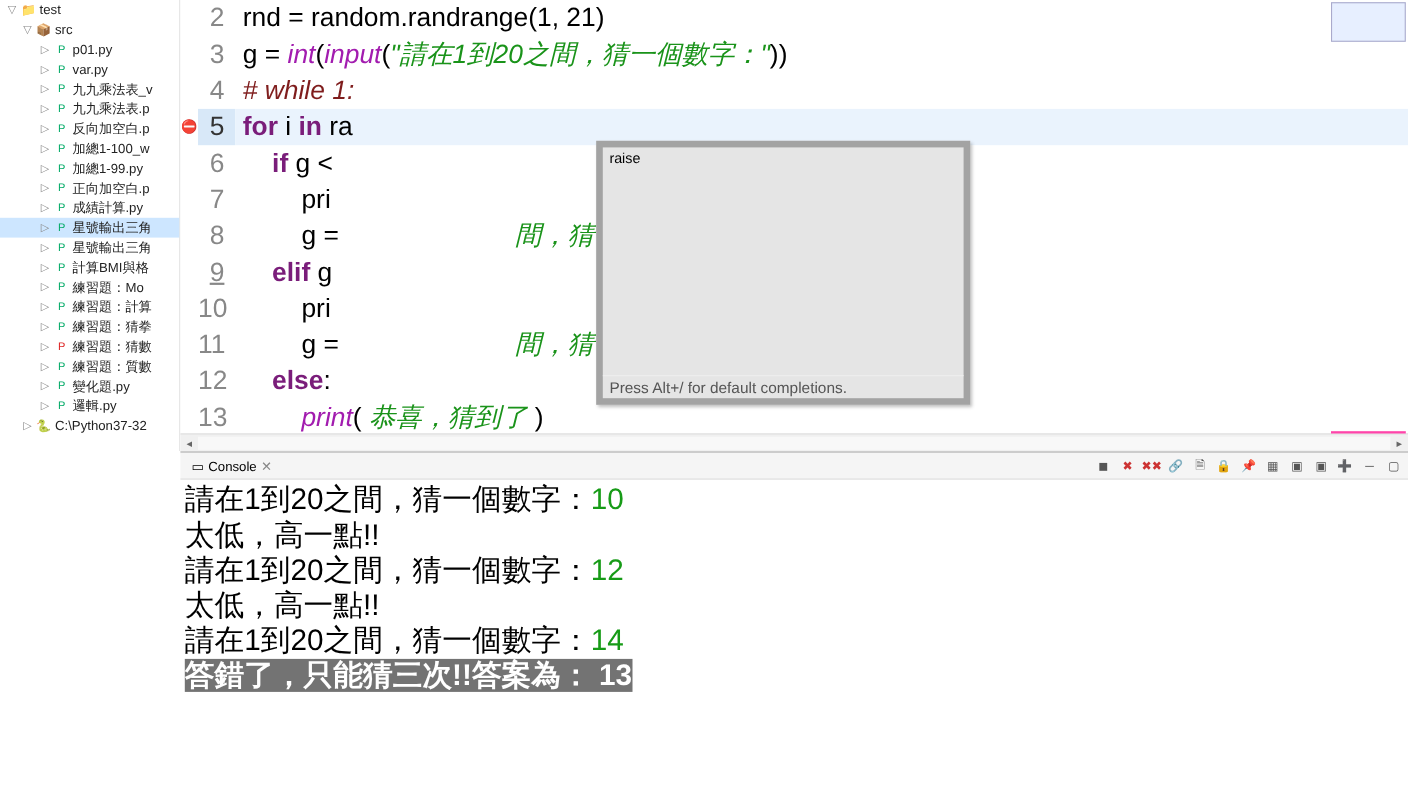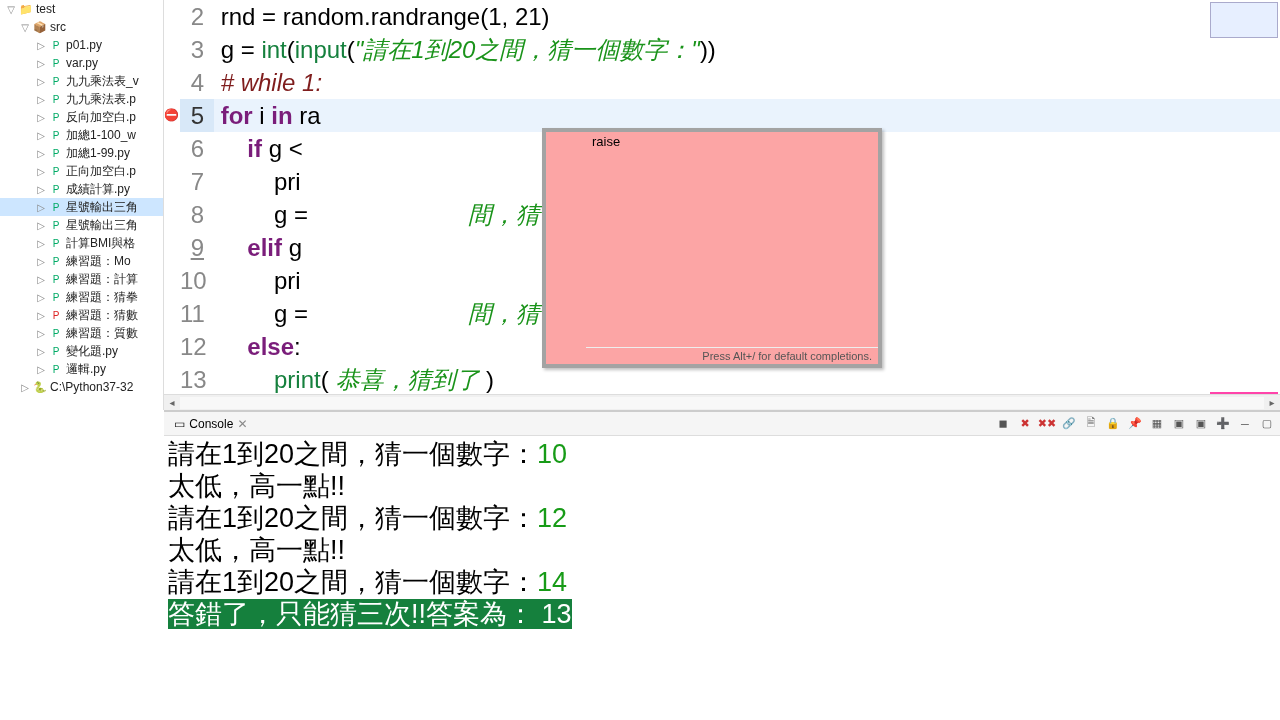--- a/index.html
+++ b/index.html
@@ -34,30 +34,30 @@
 .mark.err { color:#d00; }
 .ln { width:34px; text-align:right; color:#888; padding-right:10px; user-select:none; }
 .ln.cur { background:#d8e8f8; color:#333; }
 .ln.mod { text-decoration:underline; }
 .txt { flex:1; }
 .txt.cur { background:#eaf3fd; }
 .kw { color:#7a1d7a; font-weight:bold; }
 .str { color:#1a931a; font-style:italic; }
 .num { color:#000; }
 .cmt { color:#7f1d1d; font-style:italic; }
-.fn  { color:#15803d; }
+.fn  { color:#a21caf;font-style:italic; }
 
 
 #popup {
   position:absolute; left:378px; top:128px; width:340px; height:240px;
-  background:#fca5a5; border:4px solid #a3a3a3; box-shadow:2px 2px 3px rgba(0,0,0,.25);
-  font-size:13px; display:flex; flex-direction:column;padding-left:40px;
+  background:#e5e5e5; border:6px solid #a3a3a3; box-shadow:2px 2px 3px rgba(0,0,0,.25);
+  font-size:13px; display:flex; flex-direction:column;
 }
 #popup .item { padding:2px 6px; }
-#popup .hint { margin-top:auto; text-align:right; padding:2px 6px; color:#555; font-size:11px; border-top:1px solid #eee; }
+#popup .hint { margin-top:auto; padding:2px 6px; color:#555; font-size:14px; border-top:1px solid #eee; }
 
 
 #ruler { position:absolute; right:2px; top:2px; width:68px; height:36px; border:1px solid #aac; background:#e7efff; }
 #ruler-mark { position:absolute; right:2px; top:392px; width:68px; height:12px; background:#f4a; }
 
 
 #ed-hscroll { height:16px; background:#f0f0f0; border-top:1px solid #ddd; display:flex; align-items:center; }
 #ed-hscroll .l,#ed-hscroll .r { width:16px; text-align:center; color:#666; font-size:10px; }
 #ed-hscroll .track { flex:1; height:12px; background:#f8f8f8; position:relative; }
 
@@ -72,21 +72,21 @@
 }
 #console-tabs .tab { font-size:12px; padding:2px 6px; display:flex; align-items:center; gap:4px; }
 #console-tabs .tools { margin-left:auto; display:flex; gap:4px; }
 #console-tabs .tbtn { width:18px; height:18px; display:inline-flex; align-items:center; justify-content:center; font-size:11px; color:#555; border:1px solid transparent; }
 #console-status { font-size:12px; color:#555; padding:2px 6px; }
 #console-out {
   flex:1; font-family:Consolas,"Microsoft JhengHei",monospace; font-size:27px;
   line-height:32px; padding:2px 4px; overflow:hidden;
 }
 #console-out .in { color:#179b17; }
-#console-out .sel { background:#15803d; color:#fff; }
+#console-out .sel { background:#737373; color:#fff;font-weight:bold; }
 #console-out .sel .in { color:#fff; }
 </style>
 </head>
 <body>
 
 <div id="explorer">
   <div class="tree-row">
     <span class="twisty">▽</span>
       <span class="ic ic-fold"></span>
     <span class="lbl">test</span>

